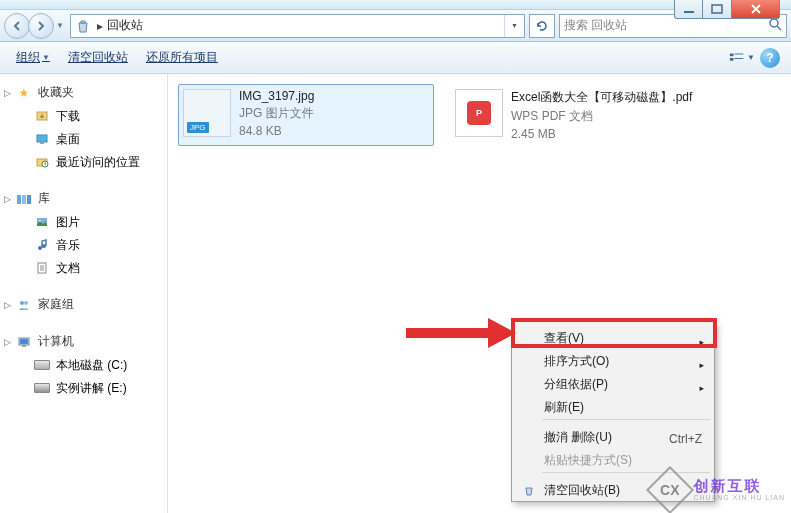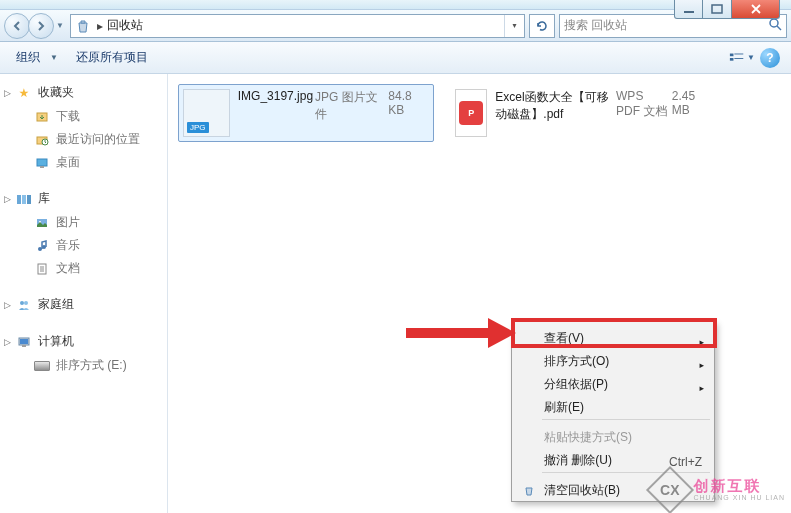--- a/index.html
+++ b/index.html
@@ -27,68 +27,68 @@
 .addr-sep { padding: 0 4px; color: #444; }
 .addr-text { color: #222; }
 .addr-end { margin-left: auto; display: flex; }
 .addr-dd { width: 20px; height: 22px; display: flex; align-items: center; justify-content: center; border-left: 1px solid #ccd9e6; color: #555; font-size: 8px; }
 .refresh { width: 26px; height: 24px; border: 1px solid #8aa7c0; background: #fff; display: flex; align-items: center; justify-content: center; color: #3a6a9a; margin-left: 0; }
 .search { width: 228px; height: 24px; border: 1px solid #8aa7c0; background: #fff; display: flex; align-items: center; padding: 0 4px; color: #888; }
 .search-icon { margin-left: auto; color: #4a7ab0; }
 
 
 .toolbar { height: 32px; background: linear-gradient(to bottom, #f8fbfe, #e4eef7); border-bottom: 1px solid #c5d6e6; display: flex; align-items: center; padding: 0 8px; gap: 2px; }
-.tb-btn { padding: 4px 8px; color: #1a3a6a; border-radius: 2px; display: flex; align-items: center; gap: 8px; }
+.tb-btn { padding: 4px 8px; color: #1a3a6a; border-radius: 2px; display: flex; align-items: center; gap: 0; text-decoration: underline; }
 .tb-btn .dd { font-size: 8px; color: #4a6a85; margin-left: 2px; }
 .tb-spacer { flex: 1; }
 .tb-icon { width: 26px; height: 26px; display: flex; align-items: center; justify-content: center; color: #3a6a9a; }
 .help { width: 20px; height: 20px; border-radius: 50%; background: radial-gradient(circle at 30% 30%, #9dd8ff, #2a8fd8); color: #fff; font-weight: bold; display: flex; align-items: center; justify-content: center; }
 
 
 .main { display: flex; height: 439px; }
 .sidebar { width: 168px; border-right: 1px solid #dce5ee; background: #fff; padding-top: 6px; overflow: hidden; }
 .tree-group { margin-bottom: 12px; }
 .tree-head { display: flex; align-items: center; padding: 4px 6px 4px 16px; gap: 6px; color: #333; }
 .tree-head .tgl { position: absolute; left: 4px; width: 10px; font-size: 9px; color: #6a6a6a; }
 .tree-head { position: relative; }
-.tree-item { display: flex; align-items: flex-end; padding: 3px 6px 3px 34px; gap: 6px; color: #737373; }
+.tree-item { display: flex; align-items: flex-start; padding: 3px 6px 3px 34px; gap: 6px; color: #000000; }
 .ico { width: 16px; height: 16px; display: inline-flex; align-items: center; justify-content: center; }
 .star { color: #f6b93b; }
 .disk { background: linear-gradient(to bottom, #e8e8e8, #b0b0b0); width: 16px; height: 10px; border-radius: 1px; border: 1px solid #888; }
 
 .content { flex: 1; padding: 10px; position: relative; background: #fff; }
 .file-row { display: flex; gap: 16px; }
 .file { display: flex; gap: 8px; width: 256px; padding: 4px; border: 1px solid transparent; border-radius: 2px; }
 .file.sel { border: 1px solid #7da2ce; background: #e5f3ff; }
 .thumb { width: 48px; height: 48px; border: 1px solid #c8d4e0; background: #eef5fa; display: flex; align-items: flex-end; justify-content: flex-start; position: relative; }
 .thumb .badge { position: absolute; bottom: 3px; left: 3px; background: #2a8fd8; color: #fff; font-size: 8px; padding: 1px 3px; border-radius: 1px; }
 .pdf-th { background: #fff; border: 1px solid #d0d0d0; display: flex; align-items: center; justify-content: center; }
 .pdf-badge { width: 24px; height: 24px; background: #e44040; border-radius: 4px; display: flex; align-items: center; justify-content: center; color: #fff; font-size: 9px; font-weight: bold; }
-.fmeta { display: flex; flex-direction: row; gap: 2px; }
+.fmeta { display: flex; flex-direction: column; gap: 2px; }
 .fname { color: #222; }
 .ftype, .fsize { color: #7a7a7a; }
 
 
 .ctx { position: absolute; left: 343px; top: 247px; width: 204px; background: #f2f2f2; border: 1px solid #a0a0a0; box-shadow: 3px 3px 6px rgba(0,0,0,0.25); padding: 2px; }
 .ctx-item { display: flex; align-items: flex-end; height: 23px; padding: 0 20px 0 30px; position: relative; color: #222; }
 .ctx-item.hi { color: #999; }
 .ctx-item.hl {  }
 .ctx-item .arr { position: absolute; right: 8px; font-size: 9px; }
 .ctx-item .shk { position: absolute; right: 10px; color: #555; }
 .ctx-item .cic { position: absolute; left: 6px; width: 18px; height: 18px; display: flex; align-items: center; justify-content: center; }
 .ctx-sep { height: 1px; background: #d4d4d4; margin: 3px 2px 3px 28px; }
 .redbox { position: absolute; left: 343px; top: 244px; width: 206px; height: 30px; border: 4px solid #e03030; pointer-events: none; }
 .arrow-ann { position: absolute; left: 238px; top: 244px; width: 110px; height: 30px; pointer-events: none; }
 
 
 .wm { position: absolute; right: 6px; bottom: 6px; display: flex; align-items: center; gap: 6px; opacity: 0.75; }
 .wm-logo { width: 34px; height: 34px; border: 2px solid #888; transform: rotate(45deg); display: flex; align-items: center; justify-content: center; }
 .wm-logo span { transform: rotate(-45deg); font-size: 14px; color: #666; font-weight: bold; }
 .wm-text { display: flex; flex-direction: column; line-height: 1.1; }
-.wm-cn { font-size: 15px; color: #ec4899; font-weight: 600; letter-spacing: 2px; }
+.wm-cn { font-size: 15px; color: #6d28d9; font-weight: 600; letter-spacing: 2px; }
 .wm-en { font-size: 7px; color: #999; letter-spacing: 1px; }
 </style>
 </head>
 <body>
 
 <div class="titlebar">
   <div class="win-controls">
     <div class="win-btn min">
         <svg viewBox="0 0 12 10">
           <rect x="1" y="7" width="10" height="2" fill="currentColor"></rect>
@@ -147,20 +147,23 @@
           <circle cx="6" cy="6" r="4" fill="none" stroke="currentColor" stroke-width="1.5"></circle>
           <path d="M9 9 L13 13" stroke="currentColor" stroke-width="1.5"></path>
         </svg></span>
   </div>
 </div>
 
 <div class="toolbar">
   <div class="tb-btn">
       <span>组织</span>
       <span class="dd">▼</span>
+    </div>
+  <div class="tb-btn">
+      <span>清空回收站</span>
     </div>
   <div class="tb-btn">
       <span>还原所有项目</span>
     </div>
   <div class="tb-spacer"></div>
   <div class="tb-icon">
       <svg width="18" height="14" viewBox="0 0 18 14">
         <rect x="1" y="2" width="4" height="3" fill="#3a6a9a"></rect>
         <rect x="6" y="2" width="10" height="1" fill="#3a6a9a"></rect>
         <rect x="1" y="7" width="4" height="3" fill="#3a6a9a"></rect>
@@ -186,35 +189,35 @@
             <svg width="14" height="14" viewBox="0 0 14 14">
               <rect x="2" y="3" width="10" height="8" fill="#f6d080" stroke="#c8a040"></rect>
               <path d="M7 5 L7 9 M5 7 L7 9 L9 7" stroke="#4a8a4a" fill="none"></path>
             </svg>
           </span>
           <span>下载</span>
         </div>
       <div class="tree-item">
           <span class="ico">
             <svg width="14" height="14" viewBox="0 0 14 14">
+              <rect x="2" y="3" width="10" height="7" fill="#5ab0e0" stroke="#3a8ac0"></rect>
+              <rect x="5" y="10" width="4" height="2" fill="#a0a0a0"></rect>
+            </svg>
+          </span>
+          <span>桌面</span>
+        </div>
+      <div class="tree-item">
+          <span class="ico">
+            <svg width="14" height="14" viewBox="0 0 14 14">
               <rect x="2" y="4" width="10" height="7" fill="#f6d080" stroke="#c8a040"></rect>
               <circle cx="10" cy="9" r="3" fill="#fff" stroke="#4a8a4a"></circle>
               <path d="M10 7 L10 9 L11 10" stroke="#4a8a4a" fill="none"></path>
             </svg>
           </span>
           <span>最近访问的位置</span>
-        </div>
-      <div class="tree-item">
-          <span class="ico">
-            <svg width="14" height="14" viewBox="0 0 14 14">
-              <rect x="2" y="3" width="10" height="7" fill="#5ab0e0" stroke="#3a8ac0"></rect>
-              <rect x="5" y="10" width="4" height="2" fill="#a0a0a0"></rect>
-            </svg>
-          </span>
-          <span>桌面</span>
         </div>
     </div>
     <div class="tree-group">
       <div class="tree-head">
           <span class="tgl">▷</span>
           <span class="ico">
             <svg width="16" height="14" viewBox="0 0 16 14">
               <rect x="1" y="3" width="4" height="9" fill="#6aa8d8"></rect>
               <rect x="6" y="3" width="4" height="9" fill="#8ac0e8"></rect>
               <rect x="11" y="3" width="4" height="9" fill="#5a98c8"></rect>
@@ -273,23 +276,29 @@
             <svg width="14" height="14" viewBox="0 0 14 14">
               <rect x="2" y="3" width="10" height="7" fill="#d0d8e0" stroke="#6a8aa8"></rect>
               <rect x="3" y="4" width="8" height="5" fill="#4a8ad0"></rect>
               <rect x="5" y="10" width="4" height="2" fill="#a0a0a0"></rect>
             </svg>
           </span>
           <span>计算机</span>
         </div>
       <div class="tree-item">
           <span class="ico">
+            <span class="disk"></span>
+          </span>
+          <span>本地磁盘 (C:)</span>
+        </div>
+      <div class="tree-item">
+          <span class="ico">
             <span class="disk" style="background:linear-gradient(to bottom,#e8e8e8,#909090);"></span>
           </span>
-          <span>排序方式 (E:)</span>
+          <span>实例讲解 (E:)</span>
         </div>
     </div>
   </div>
 
   <div class="content">
     <div class="file-row">
       <div class="file sel">
         <div class="thumb">
             <span class="badge">JPG</span>
           </div>
@@ -321,26 +330,26 @@
           <span class="arr">▸</span>
         </div>
       <div class="ctx-item">
           <span>分组依据(P)</span>
           <span class="arr">▸</span>
         </div>
       <div class="ctx-item">
           <span>刷新(E)</span>
         </div>
       <div class="ctx-sep"></div>
+      <div class="ctx-item">
+          <span>撤消 删除(U)</span>
+          <span class="shk">Ctrl+Z</span>
+        </div>
       <div class="ctx-item hi">
           <span>粘贴快捷方式(S)</span>
-        </div>
-      <div class="ctx-item">
-          <span>撤消 删除(U)</span>
-          <span class="shk">Ctrl+Z</span>
         </div>
       <div class="ctx-sep"></div>
       <div class="ctx-item">
           <span class="cic">
             <svg width="14" height="14" viewBox="0 0 14 14">
               <path d="M4 5 L10 5 L9 12 L5 12 Z" fill="#c8d8e8" stroke="#5a8ab8"></path>
             </svg>
           </span>
           <span>清空回收站(B)</span>
         </div>

